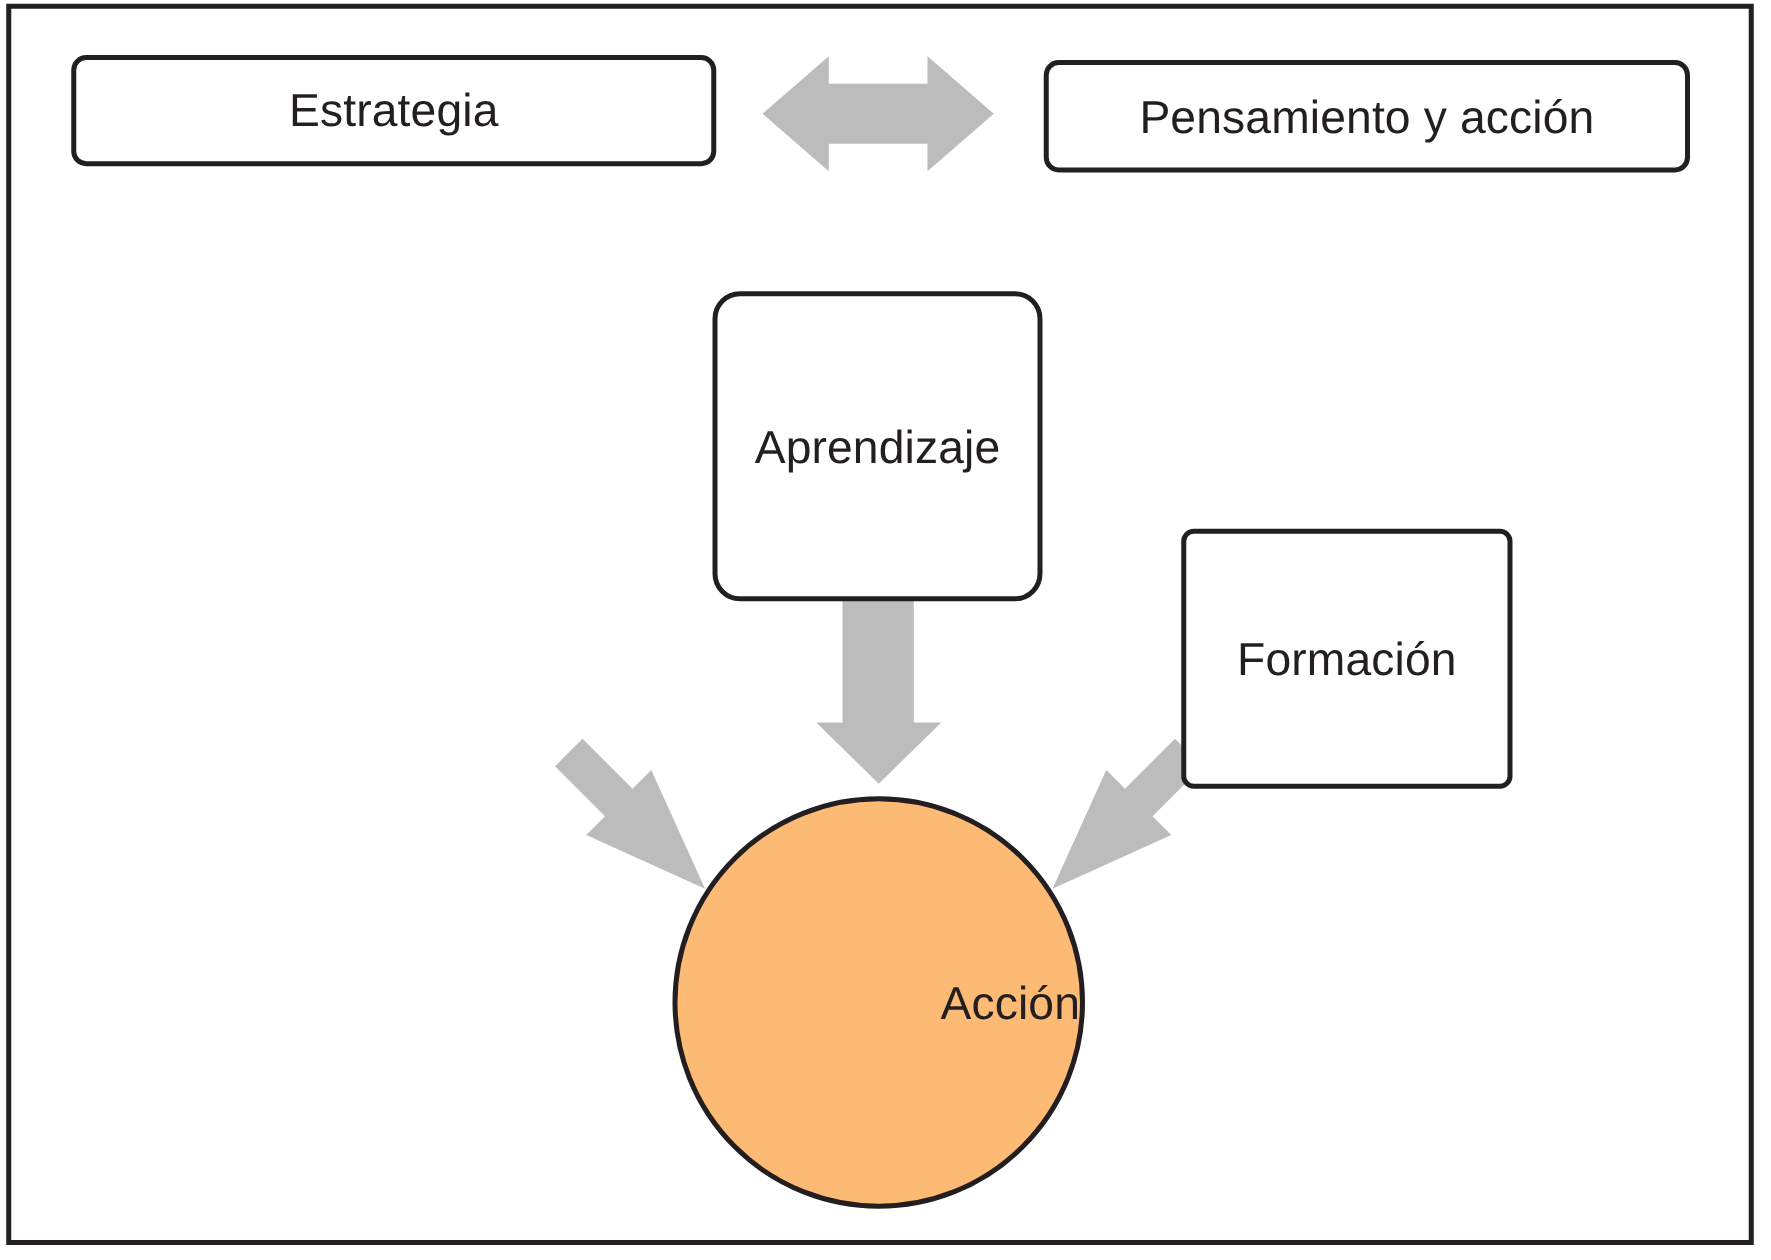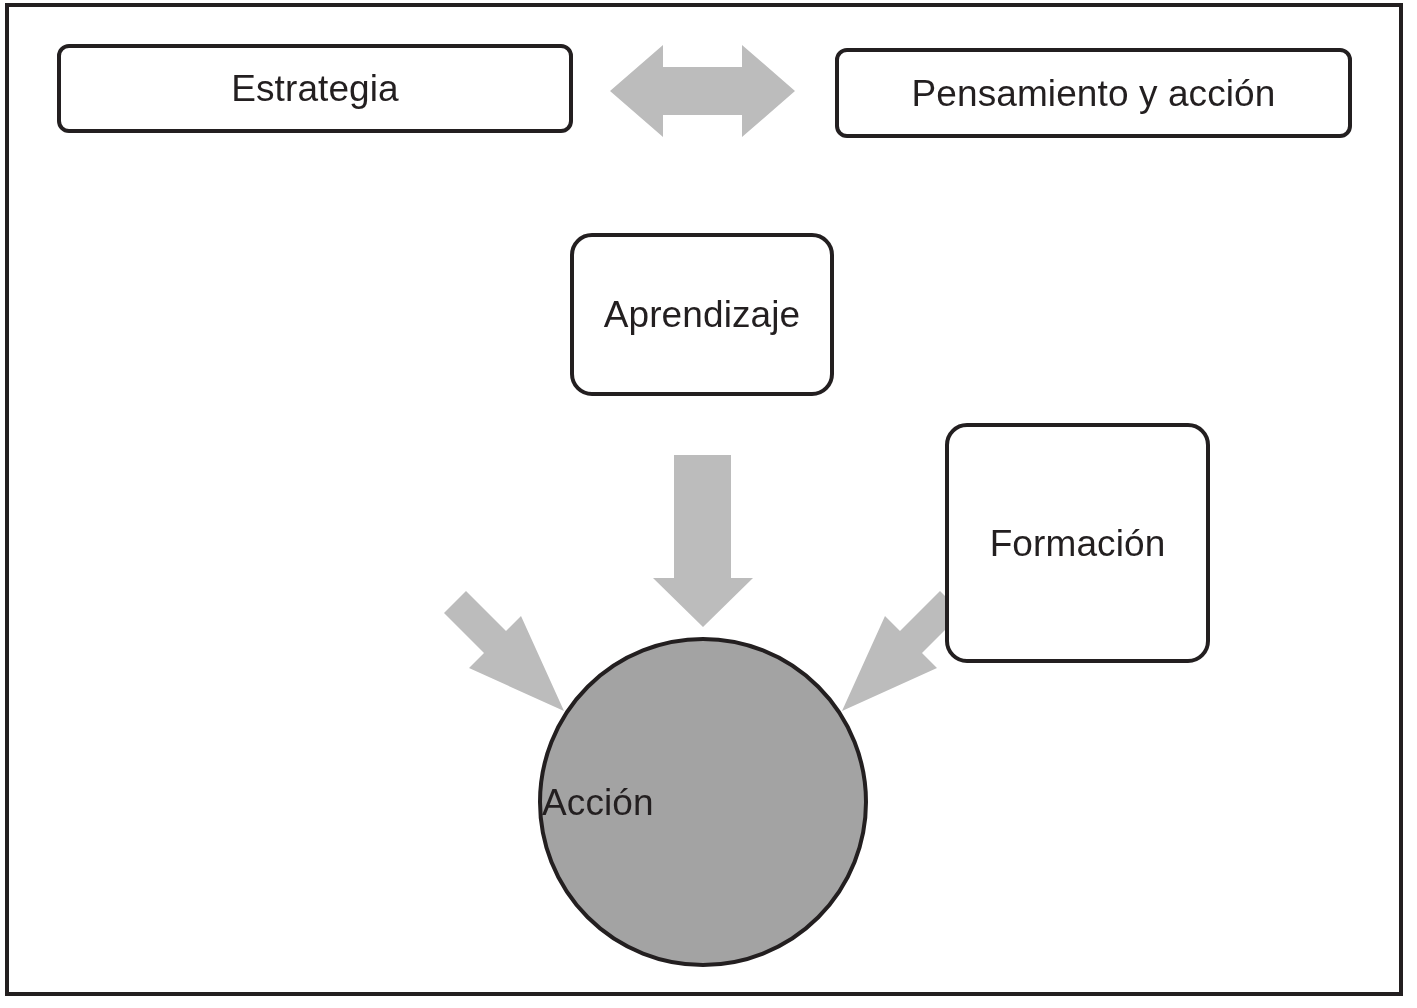--- a/index.html
+++ b/index.html
@@ -63,51 +63,51 @@
     top: 48px;
     width: 517px;
     height: 90px;
     border-radius: 12px;
     align-items: center;
   }
   #box-aprendizaje {
     left: 570px;
     top: 233px;
     width: 264px;
-    height: 163px;
+    height: 248px;
     border-radius: 22px;
   }
   #box-experiencia {
     left: 196px;
     top: 426px;
     width: 265px;
     height: 229px;
     border-radius: 22px;
   }
   #box-formacion {
     left: 945px;
     top: 423px;
     width: 265px;
-    height: 240px;
-    border-radius: 22px;
+    height: 208px;
+    border-radius: 10px;
   }
   
   #circle-accion {
     position: absolute;
     left: 538px;
     top: 637px;
     width: 330px;
     height: 330px;
     box-sizing: border-box;
     border: 4px solid #231f20;
     border-radius: 50%;
-    background: #a3a3a3;
+    background: #fdba74;
     display: flex;
     align-items: center;
-    justify-content: flex-start;
+    justify-content: flex-end;
     z-index: 4;
   }
   #circle-accion .node-label {
     font-size: 37px;
   }
   
   #arrow-layer {
     position: absolute;
     left: 0;
     top: 0;

